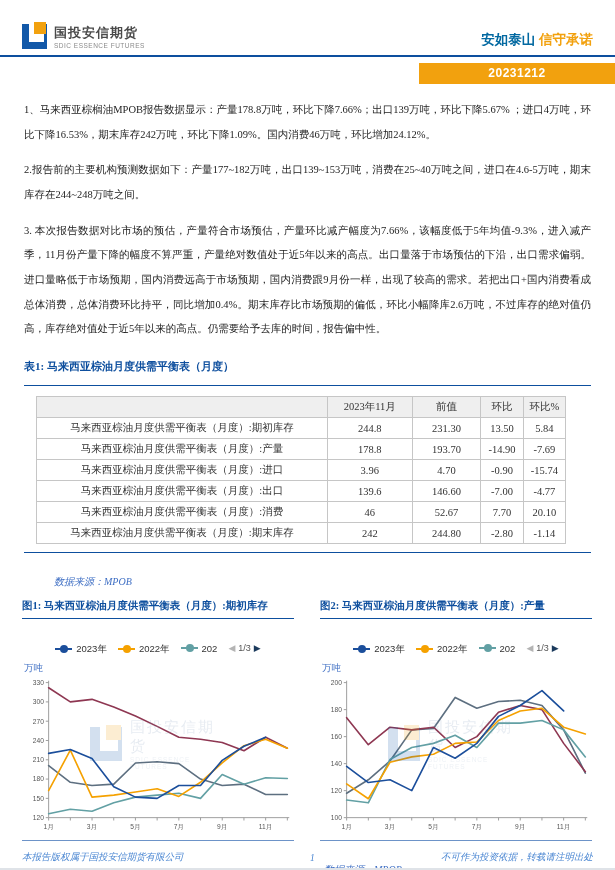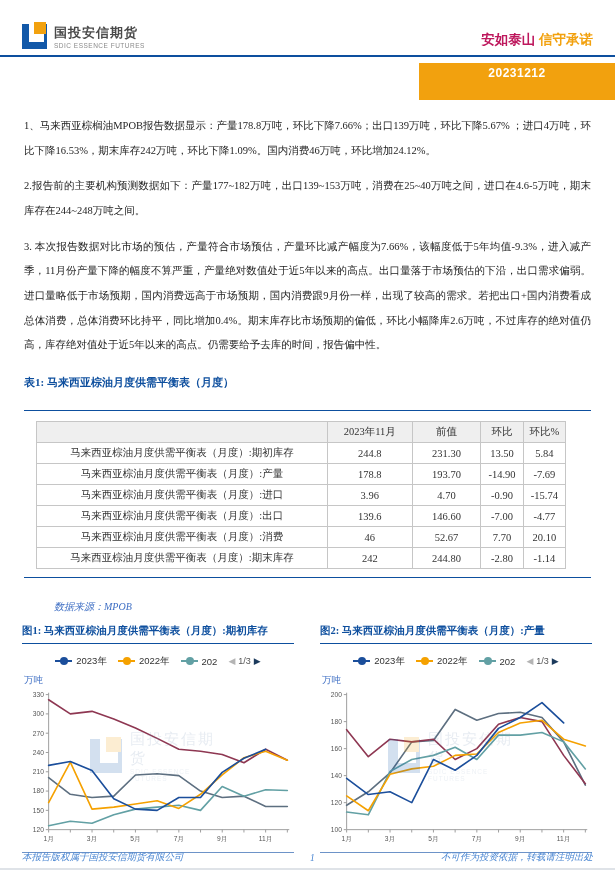--- a/index.html
+++ b/index.html
@@ -13,50 +13,50 @@
   .header { display:flex; justify-content:space-between; align-items:flex-end;
     padding:24px 22px 6px 22px; border-bottom:2px solid #0d4f9e; }
   .brand { display:flex; align-items:center; gap:7px; }
   .logo-mark { position:relative; width:25px; height:25px; }
   .logo-mark .l-shape { position:absolute; left:0; top:0; width:100%; height:100%;
     border-left:7px solid #1258a8; border-bottom:7px solid #1258a8; border-right:3px solid #1258a8; }
   .logo-mark .o-square { position:absolute; right:1px; top:-2px; width:12px; height:12px; background:#f2a10e; }
   .brand-text .cn { font-family:"Liberation Sans","DejaVu Sans",sans-serif; font-size:13px; font-weight:bold; color:#4a4a4a; letter-spacing:1px; }
   .brand-text .en { font-family:"Liberation Sans","DejaVu Sans",sans-serif; font-size:6.5px; color:#8a8a8a; letter-spacing:.5px; }
   .slogan { font-family:"Liberation Sans","DejaVu Sans",sans-serif; font-size:13.5px; font-weight:bold; }
-  .slogan .blue { color:#be185d; }
+  .slogan .blue { color:#0369a1; }
   .slogan .orange { color:#f2a10e; }
   
   .title-bar { margin:8px 22px 0 22px; height:35px; line-height:35px; background:#0d51a2;
     color:#fff; text-align:center; font-family:"Liberation Sans","DejaVu Sans",sans-serif;
     font-weight:bold; font-size:14.5px; letter-spacing:.5px; }
-  .date-bar { margin:6px 0 0 auto; width:196px; height:37px; line-height:21px; background:#f2a10e;
+  .date-bar { margin:6px 0 0 auto; width:196px; height:21px; line-height:21px; background:#f2a10e;
     color:#fff; text-align:center; font-family:"Liberation Sans","DejaVu Sans",sans-serif;
     font-weight:bold; font-size:12px; letter-spacing:.5px; }
   
   .body-text { padding:14px 24px 0 24px; }
   .para { font-size:10.5px; line-height:2.35; color:#1d1d1d; text-align:justify; margin-bottom:11px; }
   
   .table-section { padding:6px 24px 0 24px; }
-  .sec-title { color:#0e4f9e; font-weight:bold; font-size:11px; padding-bottom:20px;
+  .sec-title { color:#0e4f9e; font-weight:bold; font-size:11px; padding-bottom:11px;
     border-bottom:1.5px solid #0d4f9e; margin-bottom:0; }
   table.data { border-collapse:collapse; width:530px; margin:10px 0 0 12px;
     font-size:10.5px; color:#333; }
   table.data td, table.data th { border:1px solid #c6c6c6; text-align:center;
     padding:3px 4px; height:21px; font-weight:normal; }
   table.data thead th { background:#efefef;text-align:center; }
   .tbl-underline { border-bottom:1.5px solid #0d4f9e; margin-top:8px; }
   .source-note { font-style:italic; color:#3f6fc4; font-size:10px; margin:22px 0 0 30px; }
   
   .charts-row { display:flex; gap:26px; padding:8px 22px 4px 22px; align-items:flex-start; }
   .chart-col { width:272px; }
   .chart-title { color:#0e4f9e; font-weight:bold; font-size:10.5px; line-height:1.7;
     padding-bottom:3px; border-bottom:1.5px solid #0d4f9e; }
-  .legend-row { display:flex; justify-content:center; align-items:center; gap:11px;
-    margin-top:11px; font-size:9.5px; color:#333;
+  .legend-row { display:flex; justify-content:center; align-items:flex-start; gap:11px;
+    margin-top:24px; font-size:9.5px; color:#333;
     font-family:"Liberation Sans","DejaVu Sans",sans-serif; }
   .lg-item { display:flex; align-items:center; gap:4px; }
   .lg-marker { position:relative; display:inline-block; width:17px; height:8px; }
   .lg-marker .lg-line { position:absolute; left:0; top:3px; width:17px; height:2px; background:currentColor; }
   .lg-marker .lg-dot { position:absolute; left:5px; top:0; width:8px; height:8px; border-radius:50%; background:currentColor; }
   .lg-pager { display:flex; align-items:center; gap:3px; font-size:9px; color:#555; }
   .pager-prev { color:#b4b4b4; font-size:9px; cursor:pointer; }
   .pager-next { color:#1b3a5c; font-size:9px; cursor:pointer; }
   .unit-label { color:#3f6fc4; font-size:9.5px; margin:6px 0 0 2px;
     font-family:"Liberation Sans","DejaVu Sans",sans-serif; }

